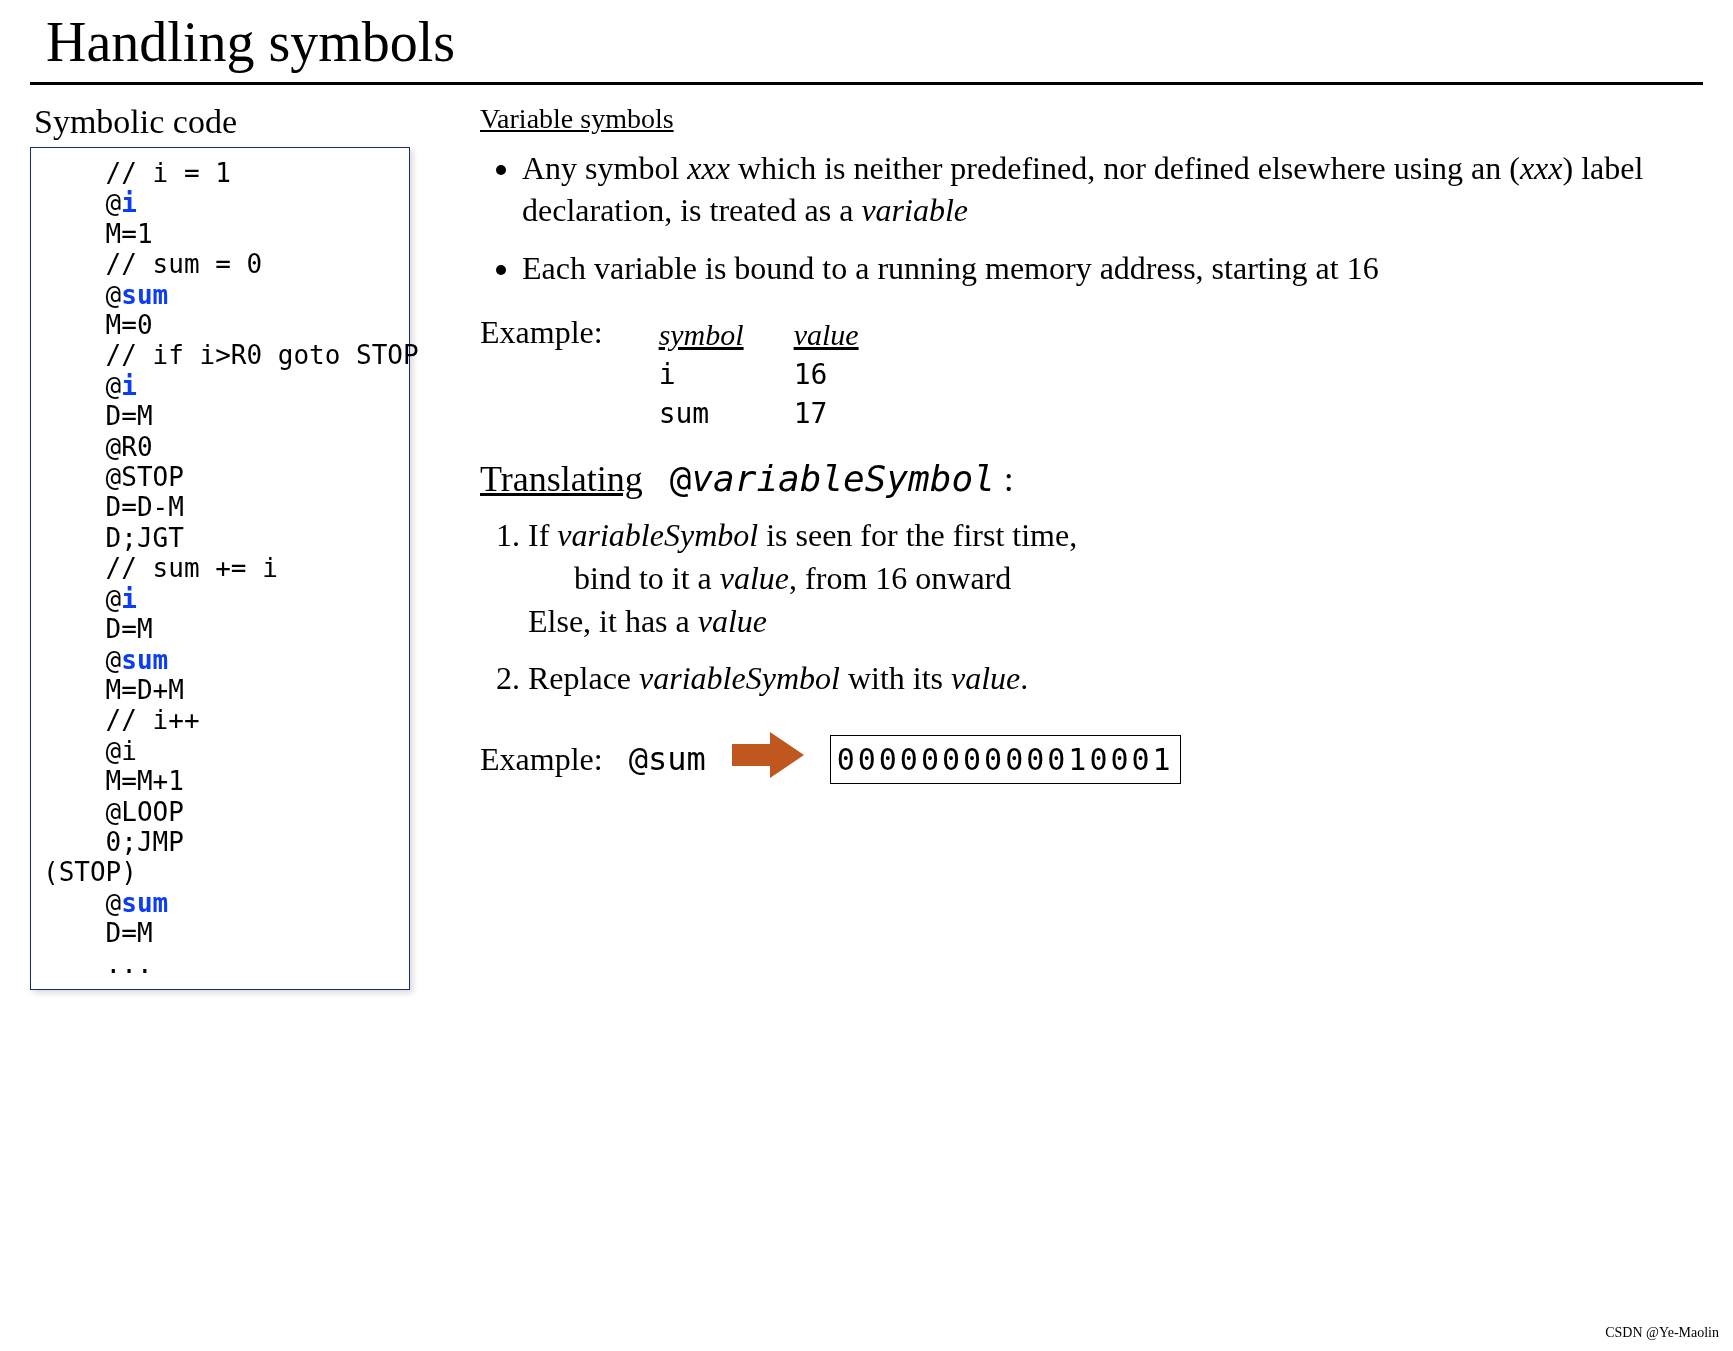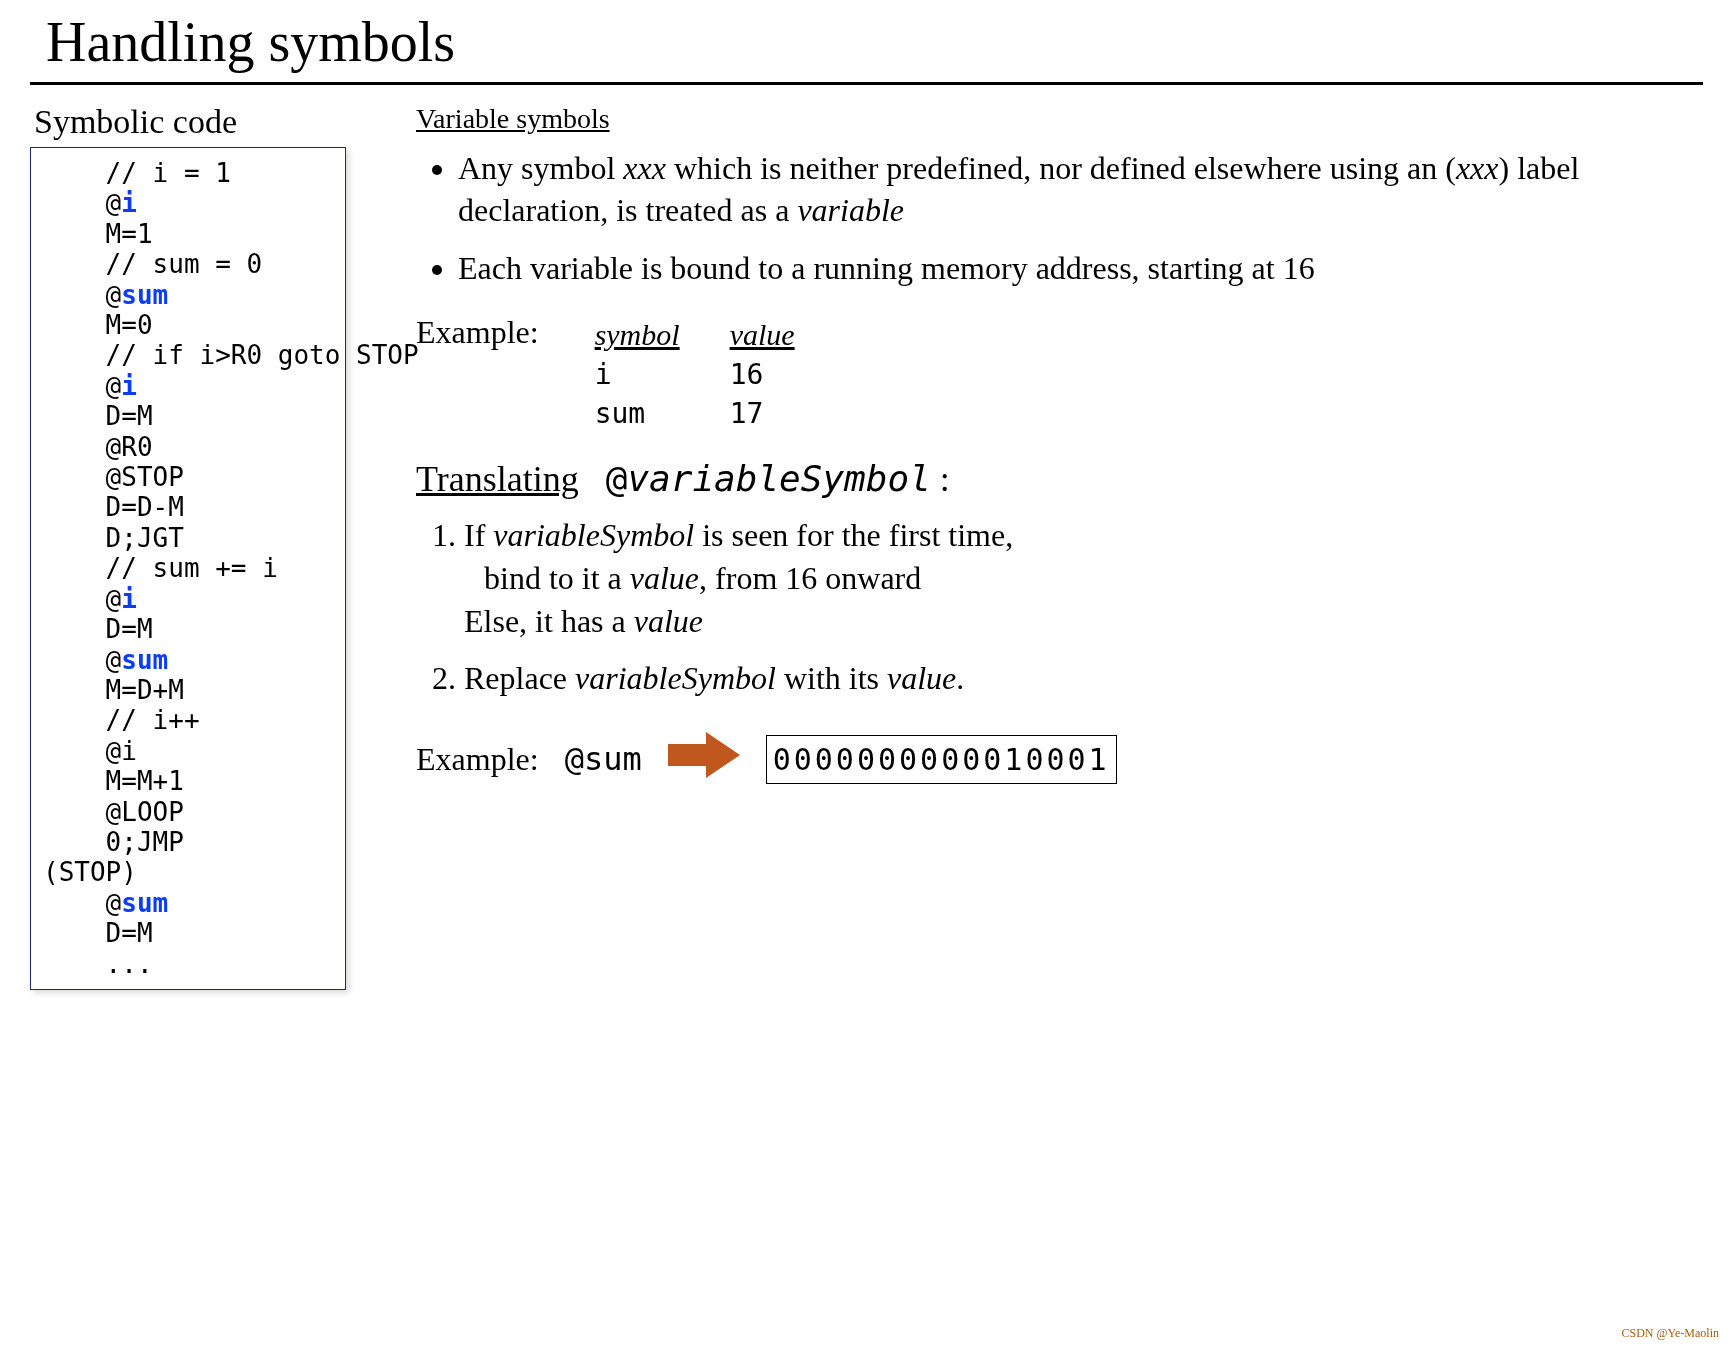--- a/index.html
+++ b/index.html
@@ -1,43 +1,43 @@
 <!DOCTYPE html>
 <html><head>
 <meta charset="utf-8">
 <style>
 body{margin:0;padding:0;font-family:"Times New Roman",Times,serif;background:#fff;color:#000;width:1733px}
 .slide{padding:10px 30px 30px 30px}
 .title{font-size:56px;font-weight:400;margin:0 0 8px 16px}
 .rule{border:0;border-top:3px solid #000;margin:0 0 18px 0}
 .cols{display:flex;gap:70px}
-.left{width:316px}
+.left{width:380px}
 .right{flex:1;padding-right:40px}
 .subhead{font-size:34px;margin:0 0 6px 4px}
 .codebox{border:1.5px solid #1a2a7a;padding:10px 12px 10px 12px;font-family:Consolas,Menlo,monospace;font-size:26px;line-height:1.17;box-shadow:3px 3px 6px rgba(0,0,0,.15)}
 .codebox div{white-space:pre}
 .kw{color:#0a3df5;font-weight:700}
 .secthdr{font-size:28px;text-decoration:underline;margin:0 0 12px 0}
 .bullets{list-style:disc;padding-left:42px;margin:0 0 24px 0}
 .bullets li{font-size:32px;line-height:1.32;margin-bottom:16px}
 .em{font-style:italic}
 .example-row{display:flex;gap:30px;align-items:flex-start;font-size:32px;margin:6px 0 24px 0}
 .symtab{font-family:Consolas,Menlo,monospace;font-size:28px}
 .symtab .hdr{font-family:"Times New Roman",serif;font-style:italic;text-decoration:underline;font-size:30px}
 .symtab td{padding:2px 24px;text-align:left}
 .trans-row{font-size:36px;margin:8px 0 14px 0}
 .trans-row .u{text-decoration:underline}
 .mono{font-family:Consolas,Menlo,monospace}
 .steps{list-style:decimal;padding-left:48px;margin:0 0 30px 0}
 .steps li{font-size:32px;line-height:1.35;margin-bottom:14px}
-.sub{margin-left:20px}
+.sub{margin-left:46px}
 .ex2{display:flex;align-items:center;gap:26px;font-size:32px;margin-top:20px}
 .binbox{border:1.5px solid #000;padding:6px 6px;font-family:Consolas,Menlo,monospace;font-size:30px;letter-spacing:3px}
 .arrow{display:inline-block}
-.watermark{position:fixed;right:14px;bottom:10px;color:#a16207;font-size:12px}
+.watermark{position:fixed;right:14px;bottom:10px;color:#000000;font-size:14px}
 </style>
 </head>
 <body>
 
 <div class="slide">
   <h1 class="title">Handling symbols</h1>
   <hr class="rule">
   <div class="cols">
     <div class="left">
       <div class="subhead">Symbolic code</div>

